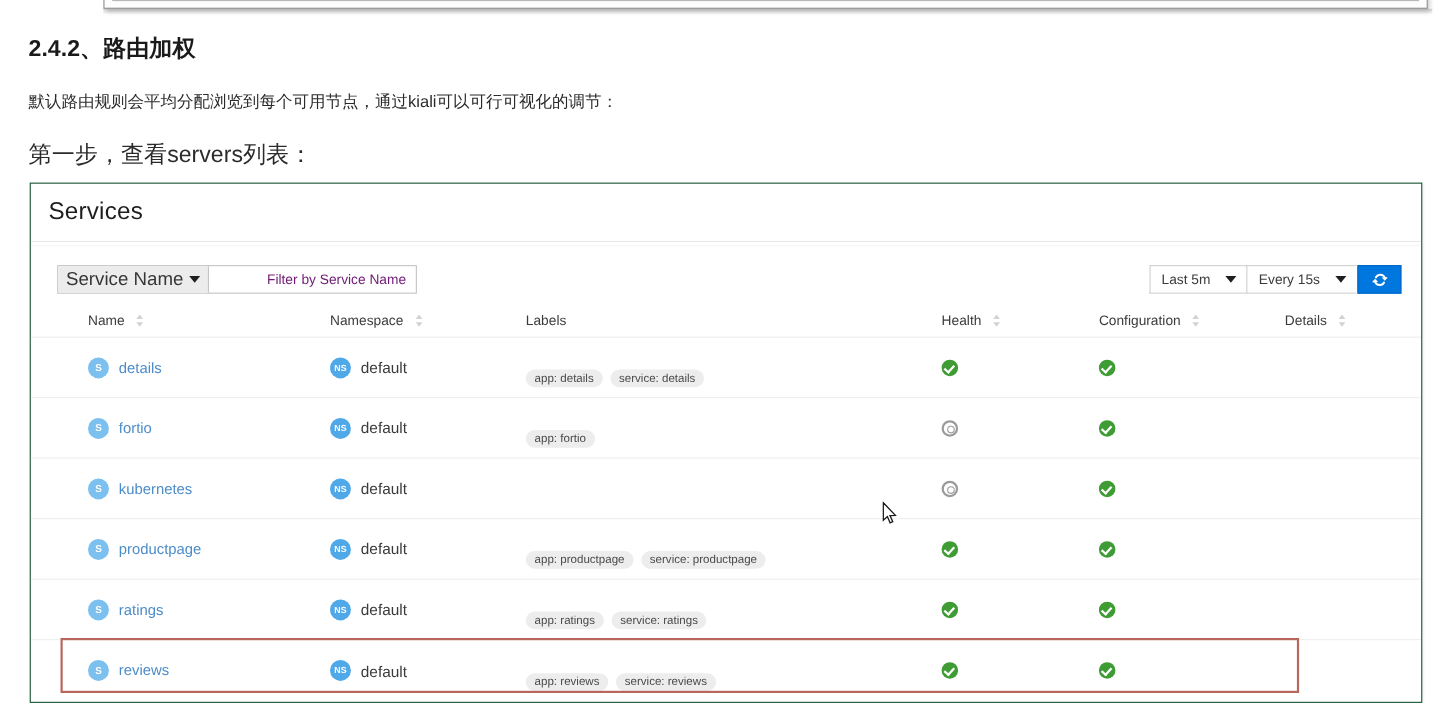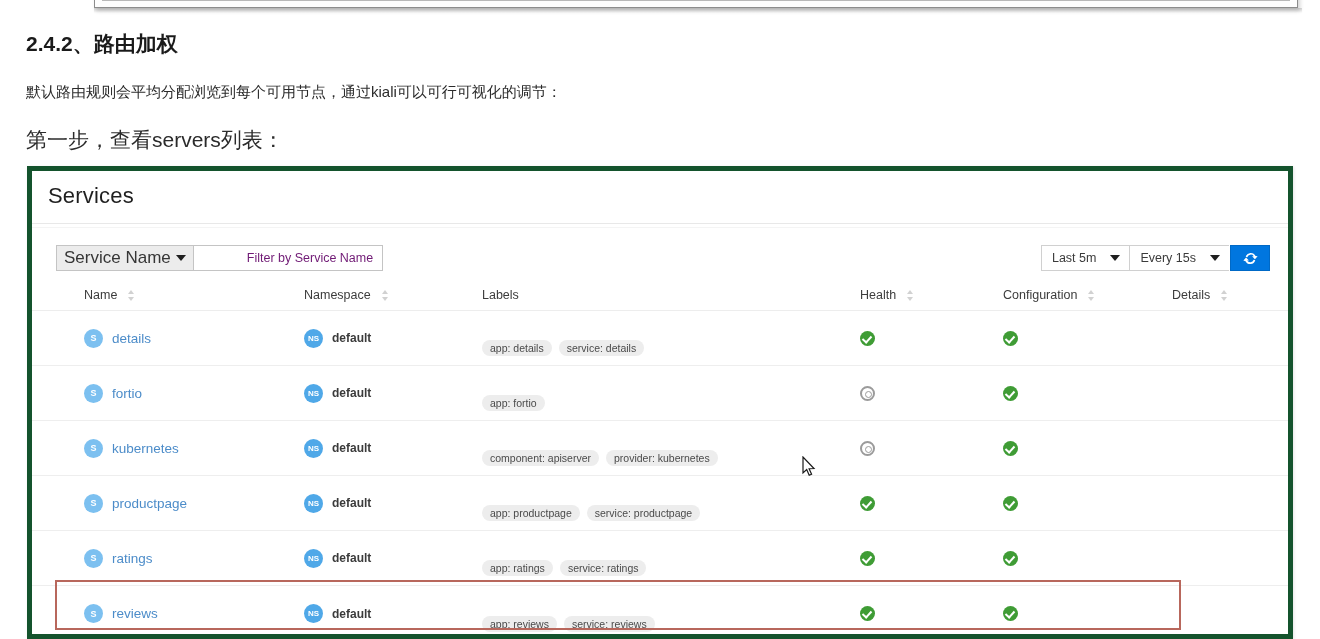--- a/index.html
+++ b/index.html
@@ -43,21 +43,21 @@
   .doc-para2 {
     position: absolute; left: 26px; top: 126px;
     font-size: 21px; color: #2b2b2b;
   }
 
   
   .kiali-panel {
     position: absolute; left: 27px; top: 166px;
     width: 1266px; height: 473px;
     background: #ffffff;
-    border: 5px solid #14532d;
+    border: 1px solid #14532d;
     box-shadow: 1px 1px 3px rgba(0,0,0,0.10);
     overflow: hidden;
   }
   .panel-title {
     position: absolute; left: 16px; top: 12px;
     font-size: 22px; color: #1f1f1f; font-weight: 400;
     letter-spacing: .2px;
   }
   .panel-divider {
     position: absolute; left: 0; top: 52px; width: 100%; height: 1px;
@@ -141,21 +141,21 @@
 
   .badge {
     width: 19px; height: 19px; border-radius: 50%;
     background: #7cc0f0; color: #ffffff;
     font-size: 9px; font-weight: bold;
     display:flex;align-items:center;justify-content:center;
     margin-right: 9px; flex:0 0 auto;
   }
   .badge.ns { background:#4fa8e8; font-size:8px; }
   .name-link { font-size: 13.5px; color: #4c8cc9; }
-  .ns-text { font-size: 12px; color: #3b3b3b; font-weight: bold; }
+  .ns-text { font-size: 14px; color: #3b3b3b; }
 
   .chips { display:flex; gap: 7px; }
   .chip {
     background:#ededed; border-radius: 9px;
     padding: 2px 8px; font-size: 10.5px; color: #4a4a4a;
     white-space: nowrap;
     margin-top: 20px;
   }
 
   .ico-ok {
@@ -312,26 +312,20 @@
           </div>
           <div class="row">
             <div class="cell c-name">
               <span class="badge">S</span>
               <span class="name-link">kubernetes</span>
             </div>
             <div class="cell c-ns">
               <span class="badge ns">NS</span>
               <span class="ns-text">default</span>
             </div>
-            <div class="cell c-lbl">
-              <span class="chips">
-                <span class="chip">component: apiserver</span>
-                <span class="chip">provider: kubernetes</span>
-              </span>
-            </div>
             <div class="cell c-health">
               <span class="ico-na"></span>
             </div>
             <div class="cell c-cfg">
               <span class="ico-ok"></span>
             </div>
             <div class="cell c-det"></div>
           </div>
           <div class="row">
             <div class="cell c-name">

